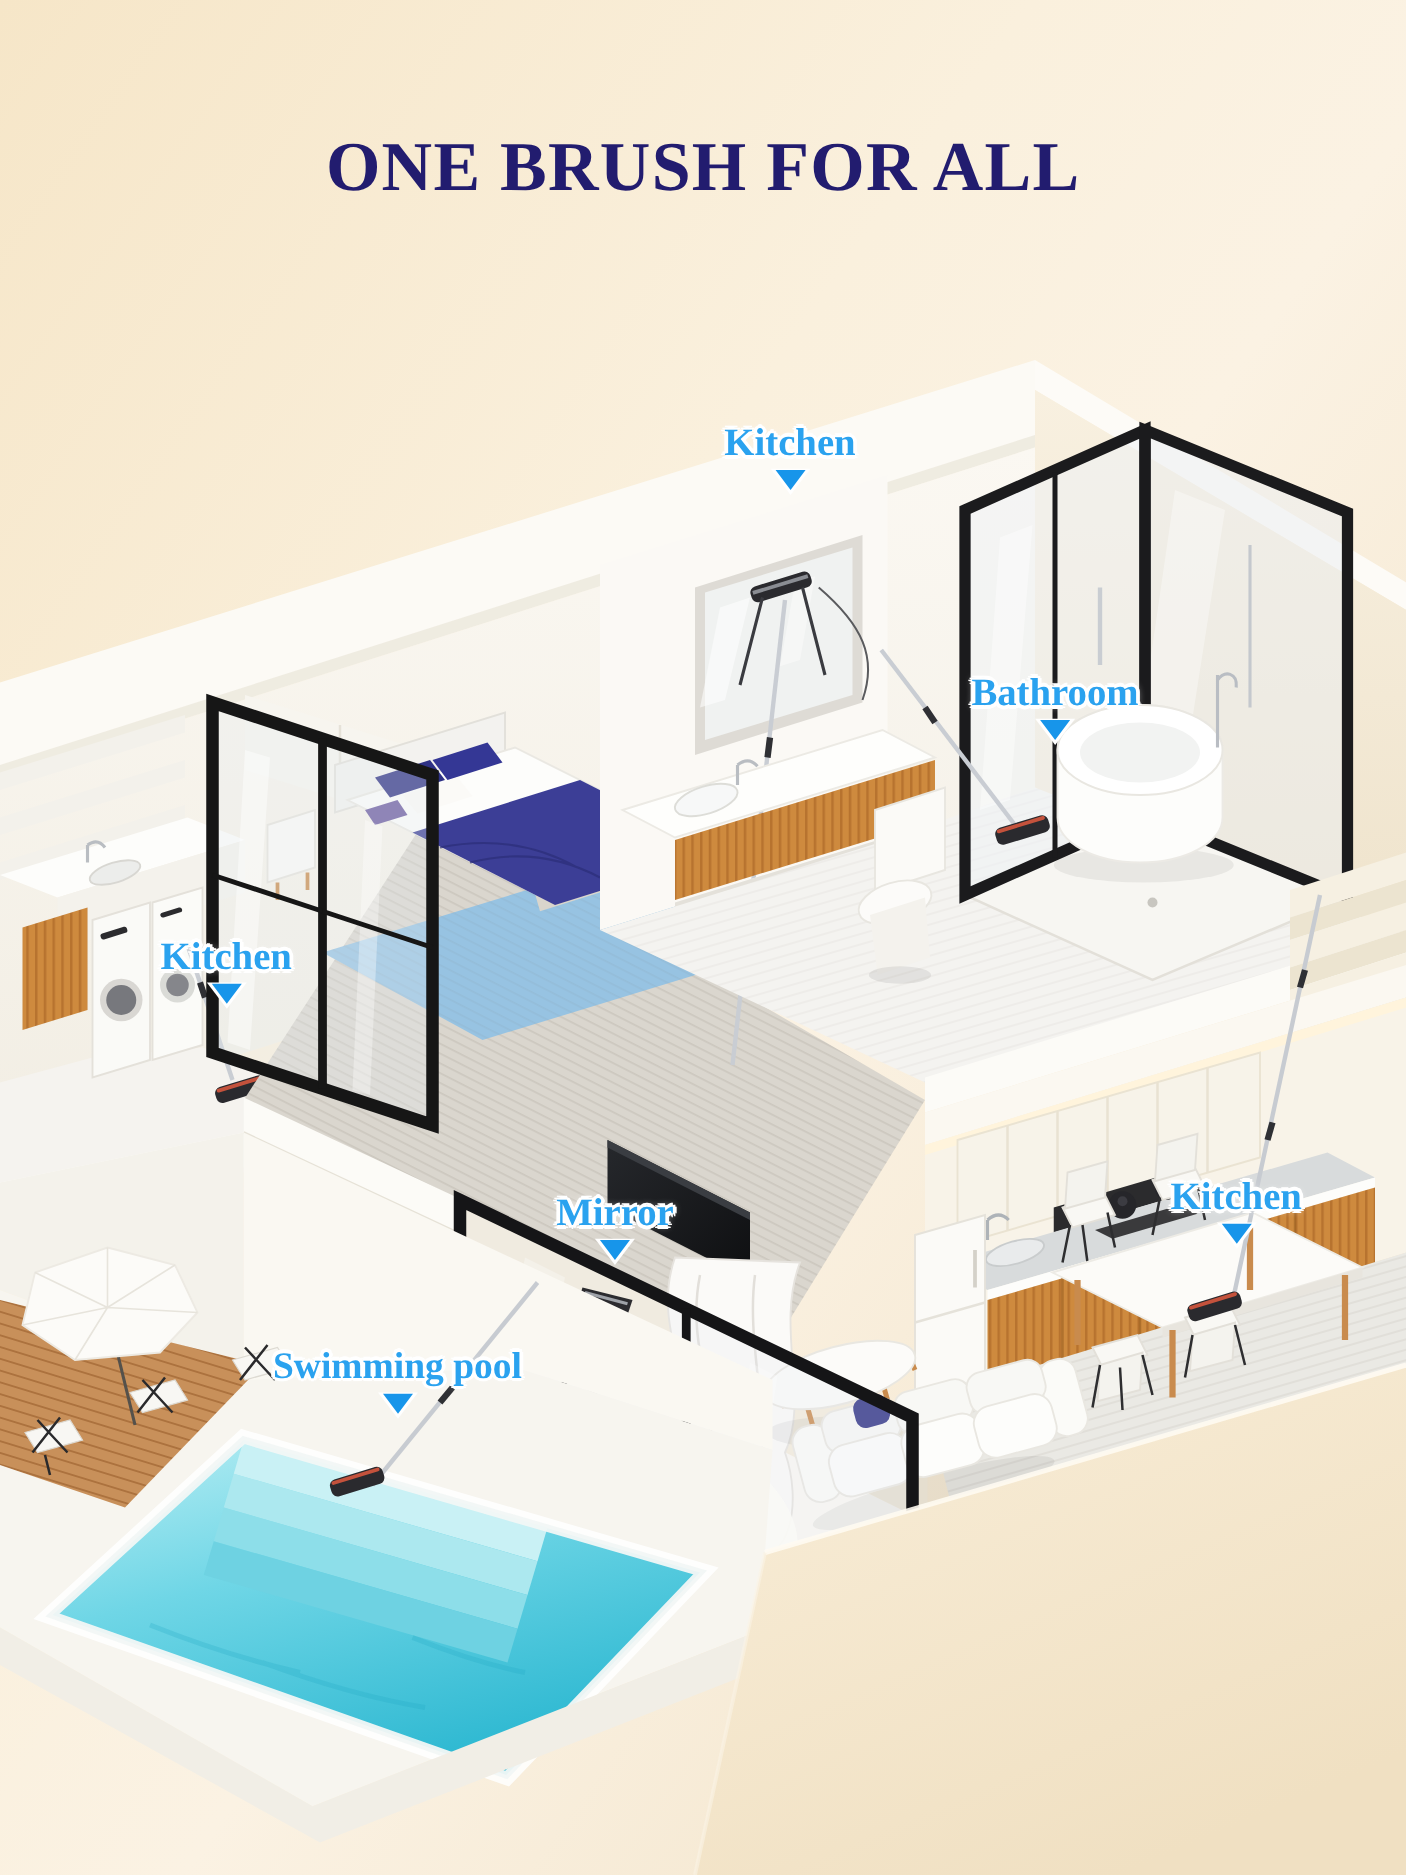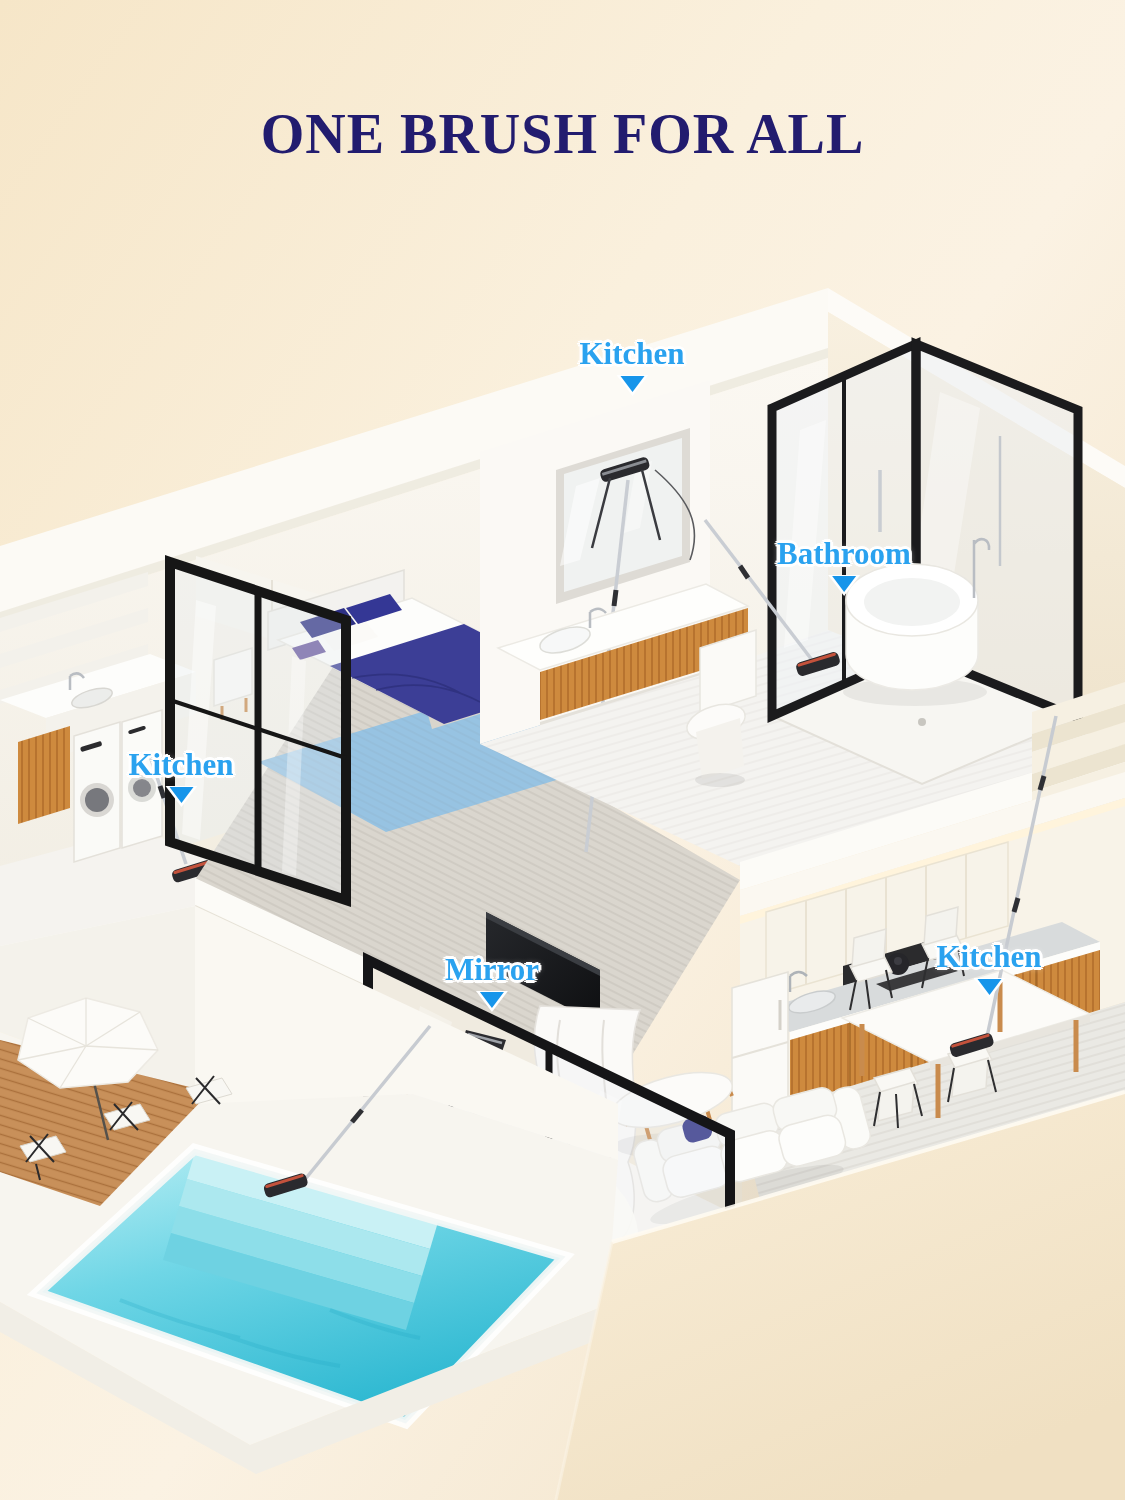--- a/index.html
+++ b/index.html
@@ -414,14 +414,18 @@
 <div class="ann" style="left:492px;top:954px">
   <div class="ann-text">Mirror</div>
   <div class="ptr"></div>
 </div>
 
 <div class="ann" style="left:989px;top:941px">
   <div class="ann-text">Kitchen</div>
   <div class="ptr"></div>
 </div>
 
+<div class="ann ann-sm" style="left:318px;top:1078px">
+  <div class="ann-text">Swimming pool</div>
+  <div class="ptr"></div>
+</div>
 
 </div>
 
 </body></html>

